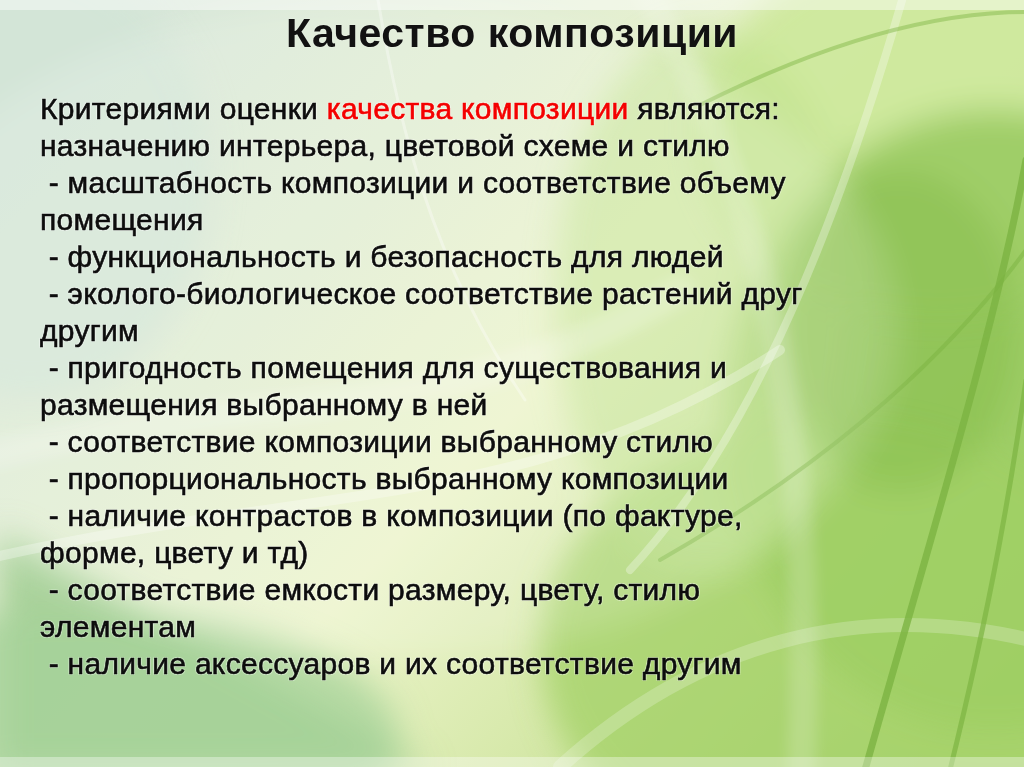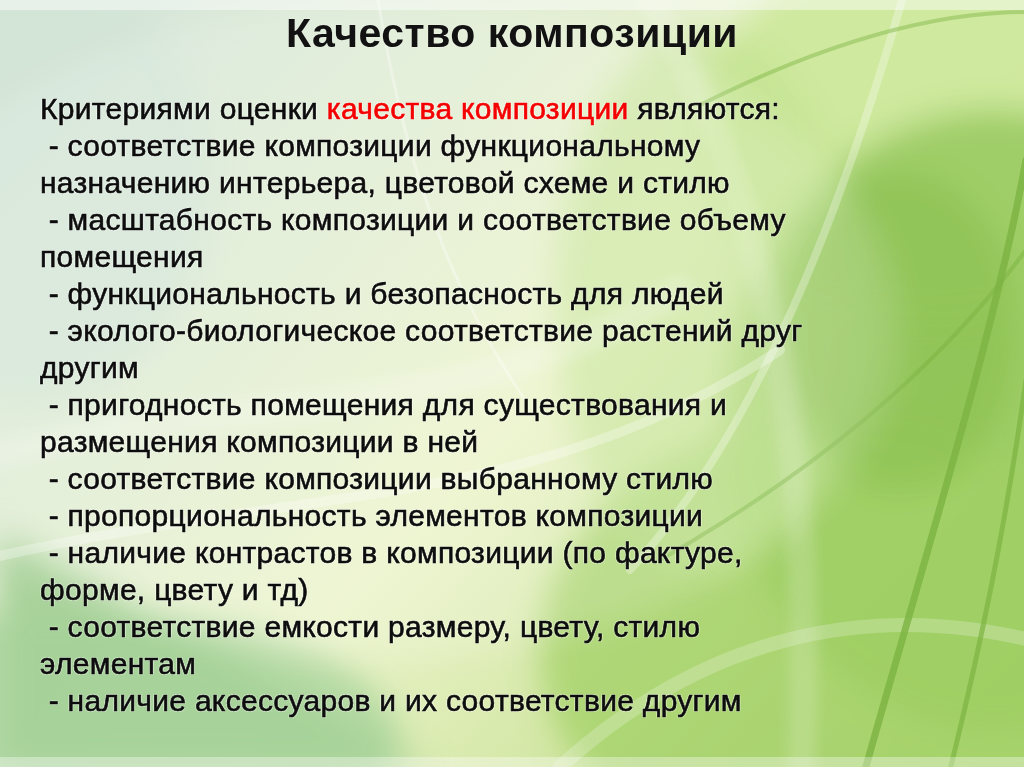--- a/index.html
+++ b/index.html
@@ -120,31 +120,30 @@
 
     <rect x="0" y="0" width="1024" height="10" fill="#ffffff" opacity="0.45"></rect>
     <rect x="0" y="757" width="1024" height="10" fill="#ffffff" opacity="0.35"></rect>
   </svg>
 
   <h1 class="slide-title">Качество композиции</h1>
 
   <div class="body-text">
     <div class="line"><span>Критериями оценки </span><span class="hl">качества композиции</span><span> являются:</span></div>
     <div id="body-lines">
-        <div class="line"> - соответствие композиции функциональному</div>
         <div class="line">назначению интерьера, цветовой схеме и стилю</div>
         <div class="line"> - масштабность композиции и соответствие объему</div>
         <div class="line">помещения</div>
         <div class="line"> - функциональность и безопасность для людей</div>
         <div class="line"> - эколого-биологическое соответствие растений друг</div>
         <div class="line">другим</div>
         <div class="line"> - пригодность помещения для существования и</div>
-        <div class="line">размещения композиции в ней</div>
+        <div class="line">размещения выбранному в ней</div>
         <div class="line"> - соответствие композиции выбранному стилю</div>
-        <div class="line"> - пропорциональность элементов композиции</div>
+        <div class="line"> - пропорциональность выбранному композиции</div>
         <div class="line"> - наличие контрастов в композиции (по фактуре,</div>
         <div class="line">форме, цвету и тд)</div>
         <div class="line"> - соответствие емкости размеру, цвету, стилю</div>
         <div class="line">элементам</div>
         <div class="line"> - наличие аксессуаров и их соответствие другим</div>
       </div>
   </div>
 
 </div>
 

